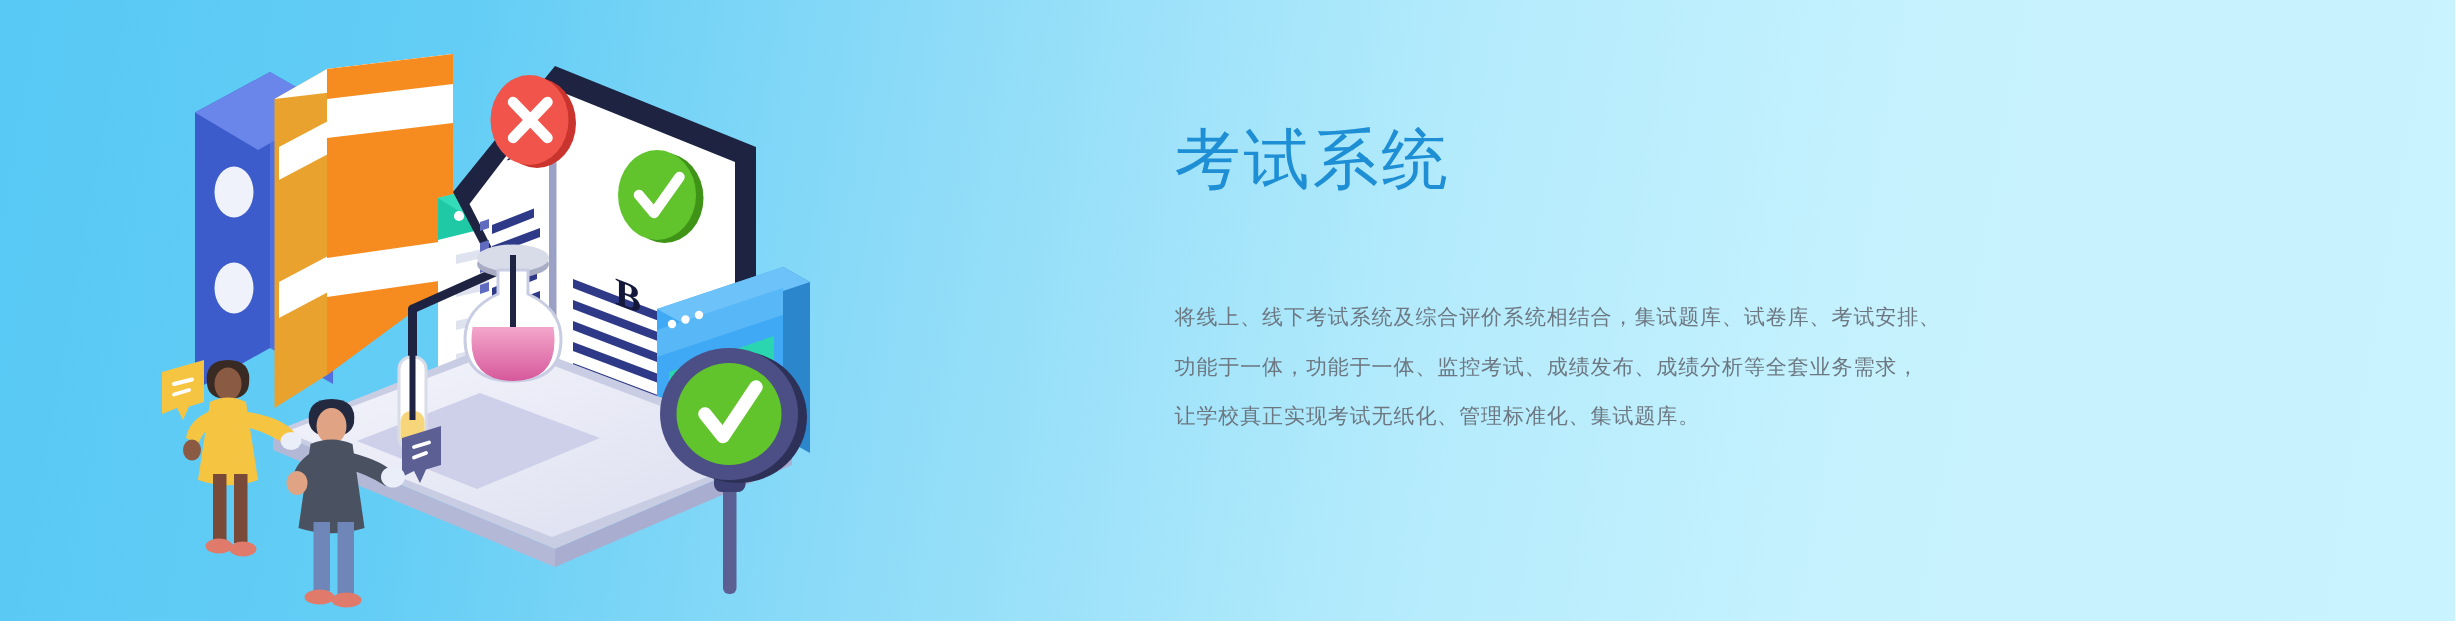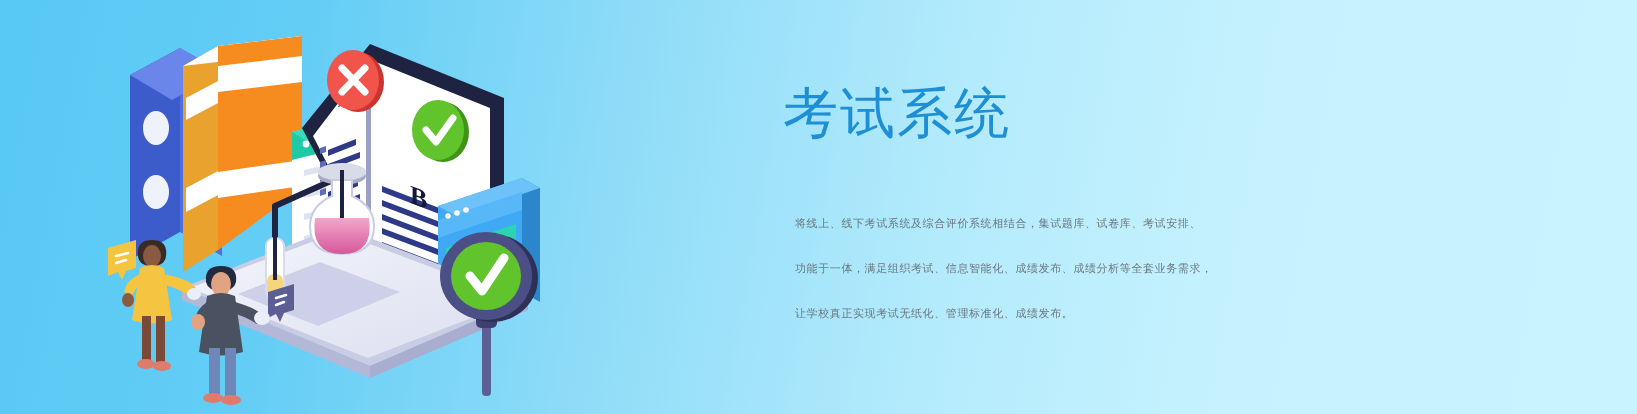--- a/index.html
+++ b/index.html
@@ -9,26 +9,26 @@
   }
   .banner{
     position:relative;width:1637px;height:414px;
     background:linear-gradient(100deg,#57c9f4 0%,#63cdf5 18%,#8fdcf8 38%,#b4ebfc 58%,#c6f2fe 76%,#c9f3fe 100%);
     overflow:hidden;
   }
 
   
   .copy{position:absolute;left:783px;top:82px;width:720px;}
   .title{
-    font-size:55px;line-height:1.15;color:#1e8fd5;letter-spacing:2px;
+    font-size:44px;line-height:1.15;color:#1e8fd5;letter-spacing:2px;
     font-weight:400;margin:0;
   }
   .desc{margin:62px 0 0 0;}
   .desc p{
-    margin:12px;font-size:11px;line-height:33px;color:#6c7781;letter-spacing:.6px;
+    margin:0;font-size:14px;line-height:33px;color:#6c7781;letter-spacing:.6px;
     white-space:nowrap;
   }
 
   
   .art{position:absolute;left:70px;top:10px;width:560px;height:400px;}
   .art svg{display:block;}
 </style>
 </head>
 <body>
 
@@ -226,18 +226,18 @@
         <ellipse cx="161" cy="390" rx="10" ry="5" fill="#e07a6a"></ellipse>
       </g>
 
     </svg>
   </div>
 
   <div class="copy">
     <h1 class="title">考试系统</h1>
     <div class="desc">
       <p>将线上、线下考试系统及综合评价系统相结合，集试题库、试卷库、考试安排、</p>
-      <p>功能于一体，满足组织考试、信息智能化、成绩发布、成绩分析等全套业务需求，</p>
-      <p>让学校真正实现考试无纸化、管理标准化、成绩发布。</p>
+      <p>功能于一体，功能于一体、监控考试、成绩发布、成绩分析等全套业务需求，</p>
+      <p>让学校真正实现考试无纸化、管理标准化、集试题库。</p>
     </div>
   </div>
 
 </div>
 
 </body></html>

